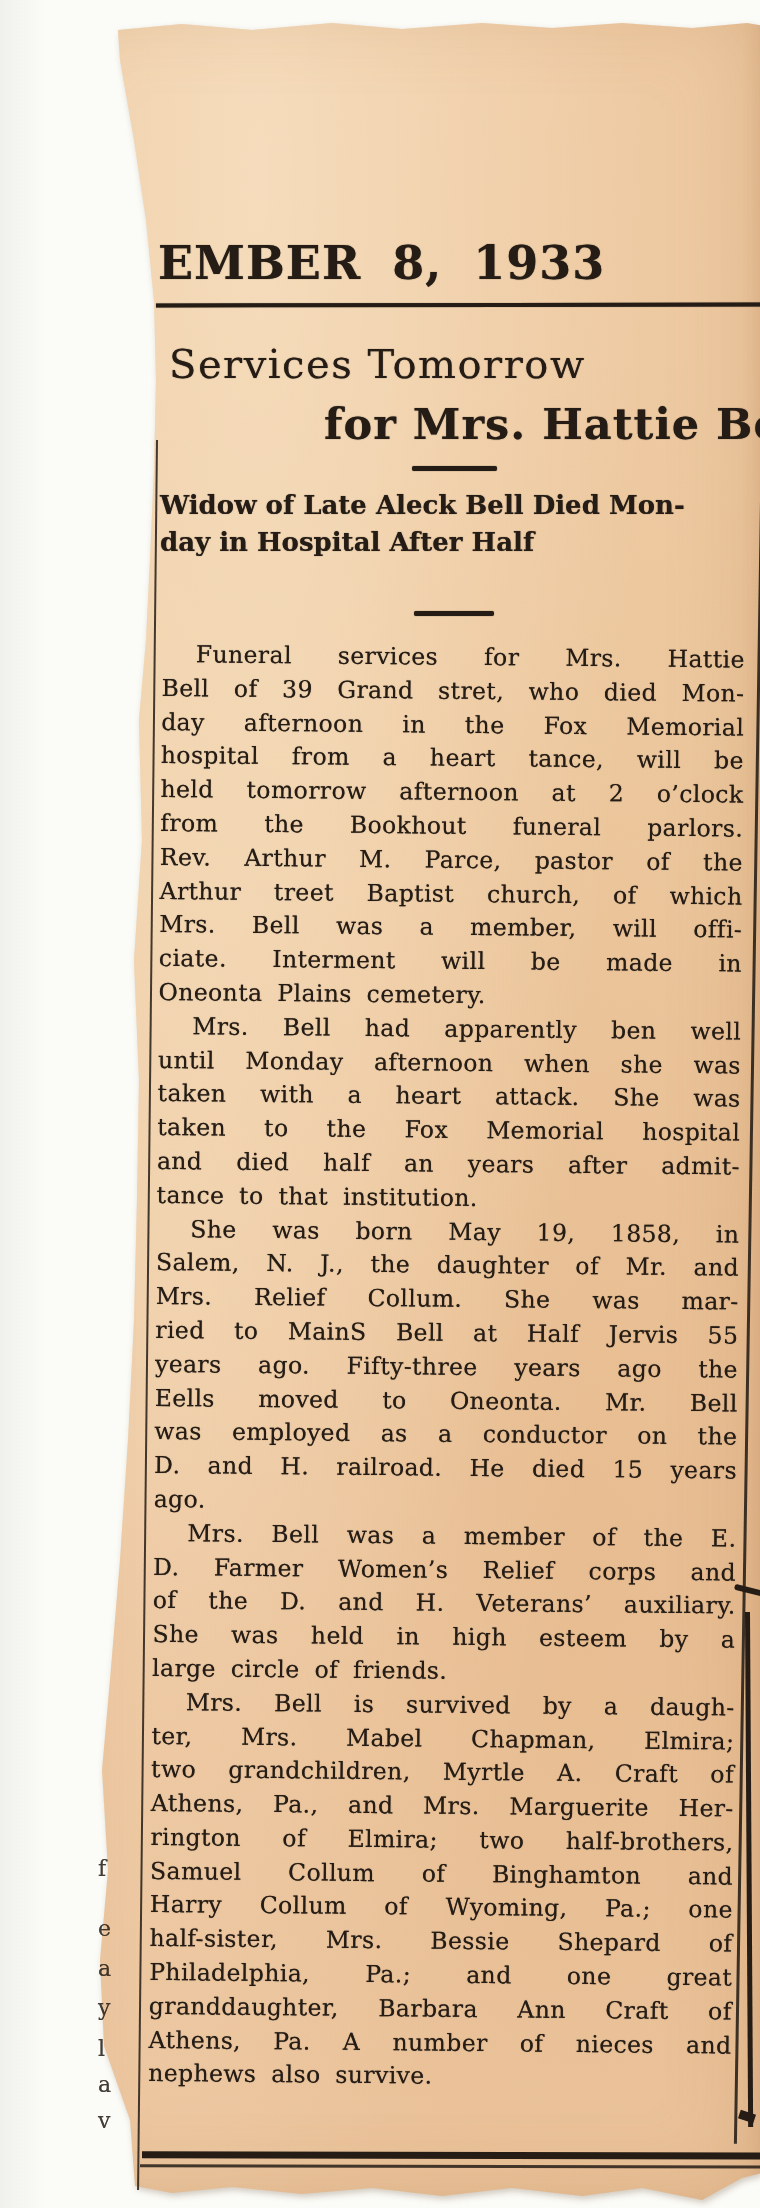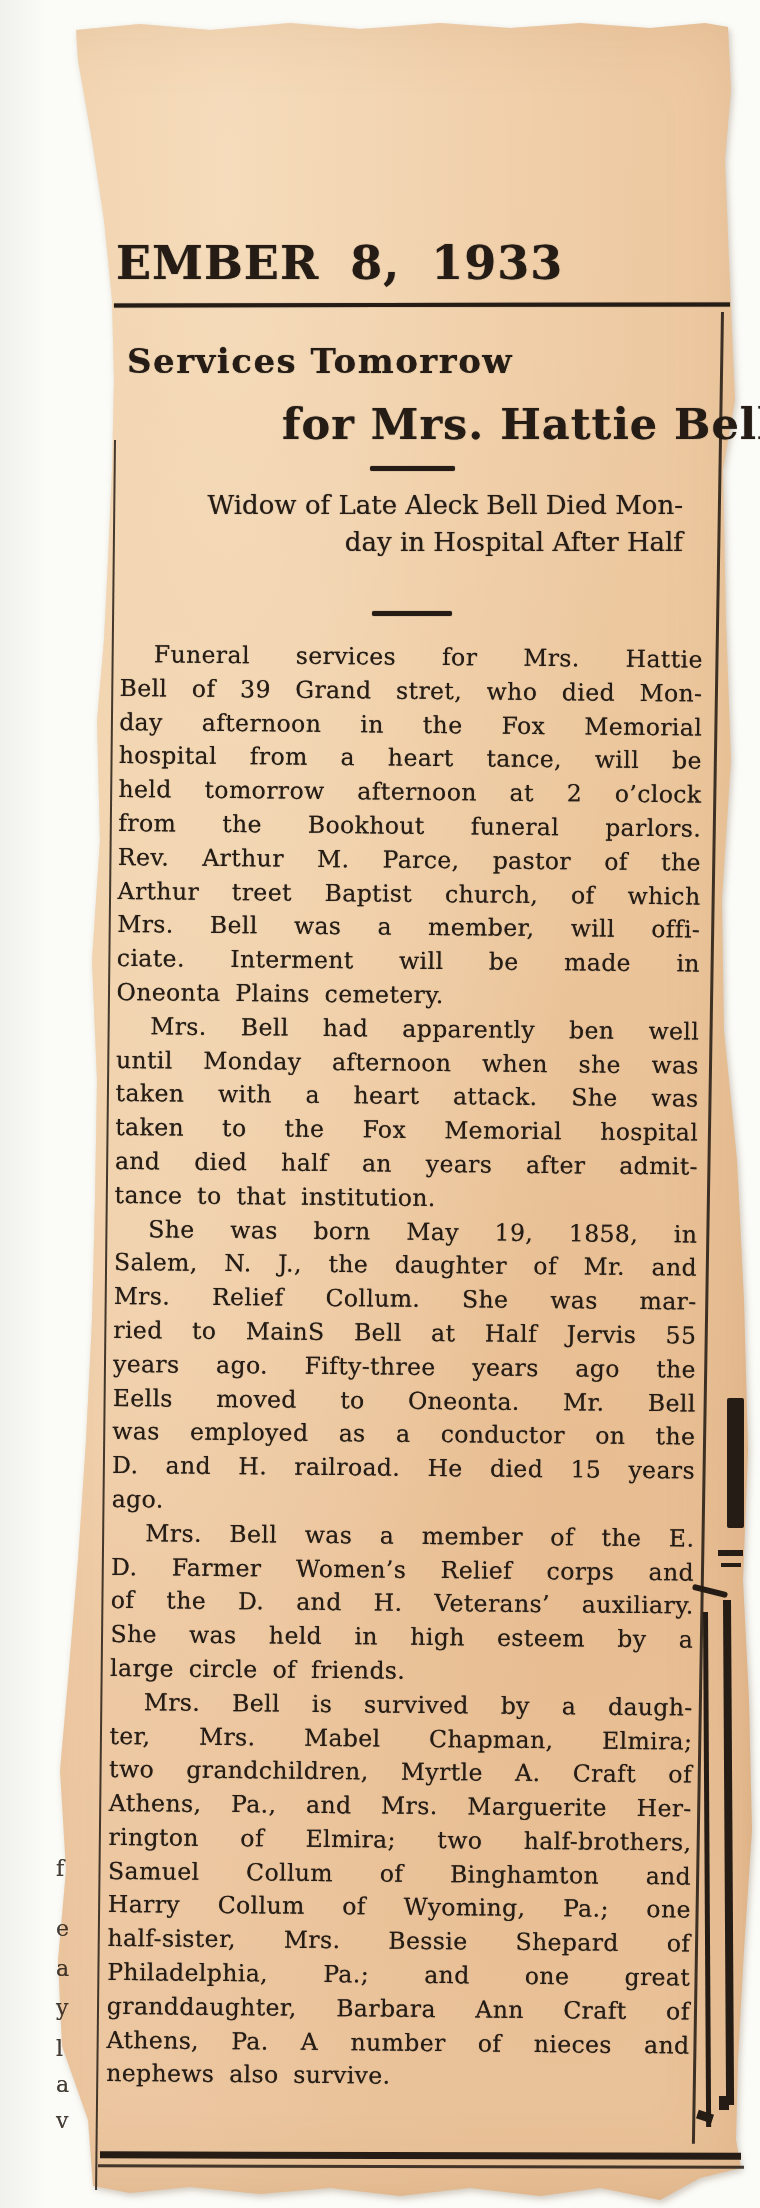--- a/index.html
+++ b/index.html
@@ -11,21 +11,21 @@
   body{
     width:760px;height:2208px;position:relative;overflow:hidden;
     background:var(--bg);
     font-family:"DejaVu Serif", serif;
   }
   .scan-bg{
     position:absolute;inset:0;
     background:linear-gradient(90deg,#f0f0ec 0px,var(--bg) 46px),
                linear-gradient(270deg,#f4f4f0 0px,var(--bg) 30px);
   }
-  .clipping{position:absolute;inset:0;}
+  .clipping{position:absolute;inset:0;margin-left:42px;}
   .paper{
     position:absolute;inset:0;
     clip-path:polygon(
       76px 30px,140px 24px,210px 30px,290px 23px,360px 29px,440px 23px,510px 28px,
       580px 23px,650px 28px,705px 23px,728px 27px,
       731px 90px,725px 160px,729px 260px,735px 400px,723px 470px,726px 620px,
       731px 760px,722px 900px,724px 1030px,737px 1160px,744px 1300px,748px 1450px,
       743px 1580px,749px 1700px,752px 1830px,744px 1950px,738px 2060px,736px 2140px,741px 2168px,
       700px 2178px,660px 2200px,600px 2188px,540px 2196px,470px 2188px,400px 2196px,
       330px 2188px,260px 2194px,190px 2187px,130px 2193px,93px 2186px,
@@ -45,28 +45,28 @@
   .ink{color:var(--ink);}
   .abs{position:absolute;}
 
   .dateline{
     left:116px;top:236px;font-size:46px;font-weight:bold;
     letter-spacing:1px;word-spacing:14px;white-space:nowrap;
     text-shadow:0 0 1px rgba(36,28,21,.8);
   }
   .rule{background:var(--ink);}
   .rule-top{left:114px;top:303px;width:616px;height:4px;transform:rotate(-0.1deg);box-shadow:0 0 1px rgba(36,28,21,.7);}
-  .headline1{left:127px;top:341px;font-size:34px;font-weight:bold;letter-spacing:1.5px;white-space:nowrap;text-shadow:0 0 1px rgba(36,28,21,.75);}
+  .headline1{left:127px;top:341px;font-size:40px;font-weight:normal;letter-spacing:1.5px;white-space:nowrap;text-shadow:0 0 1px rgba(36,28,21,.75);}
   .headline2{left:282px;top:399px;font-size:43px;font-weight:bold;letter-spacing:1px;white-space:nowrap;text-shadow:0 0 1px rgba(36,28,21,.75);}
   .divider{height:5px;background:var(--ink);border-radius:2px;box-shadow:0 0 1px rgba(36,28,21,.8);}
   .divider1{left:370px;top:466px;width:85px;}
   .divider2{left:372px;top:611px;width:80px;}
   .subhead{
-    left:118px;top:487px;width:565px;text-align:right;
-    font-size:26px;font-weight:normal;line-height:37px;
+    left:118px;top:487px;width:565px;text-align:left;
+    font-size:26px;font-weight:bold;line-height:37px;
     text-shadow:0 0 1px rgba(36,28,21,.75);
   }
   .subhead div{white-space:nowrap;}
 
   .body-col{
     left:120px;top:640px;width:583px;
     font-size:23.5px;letter-spacing:.4px;
     transform:rotate(0.55deg);transform-origin:top left;
     text-shadow:0 0 .8px rgba(40,30,20,.75);
   }

